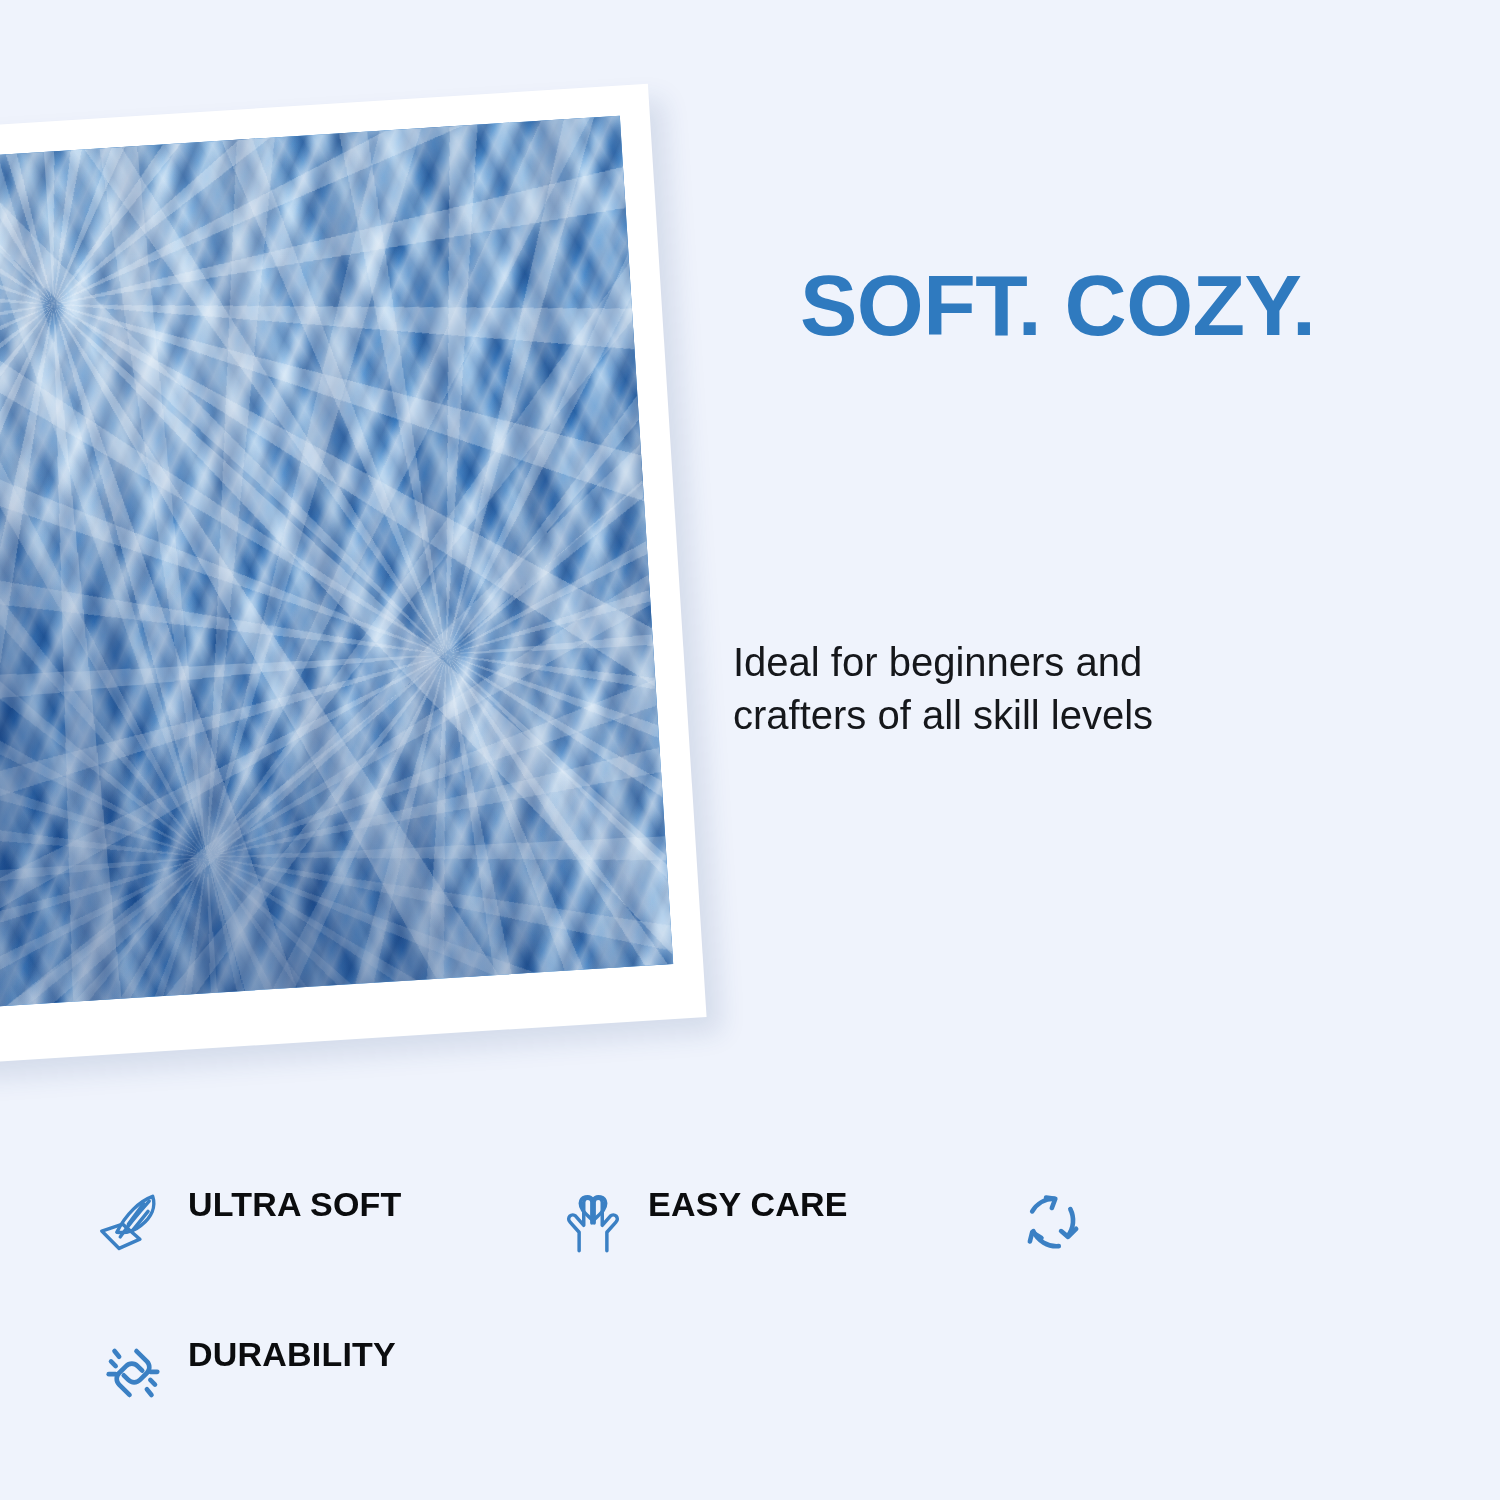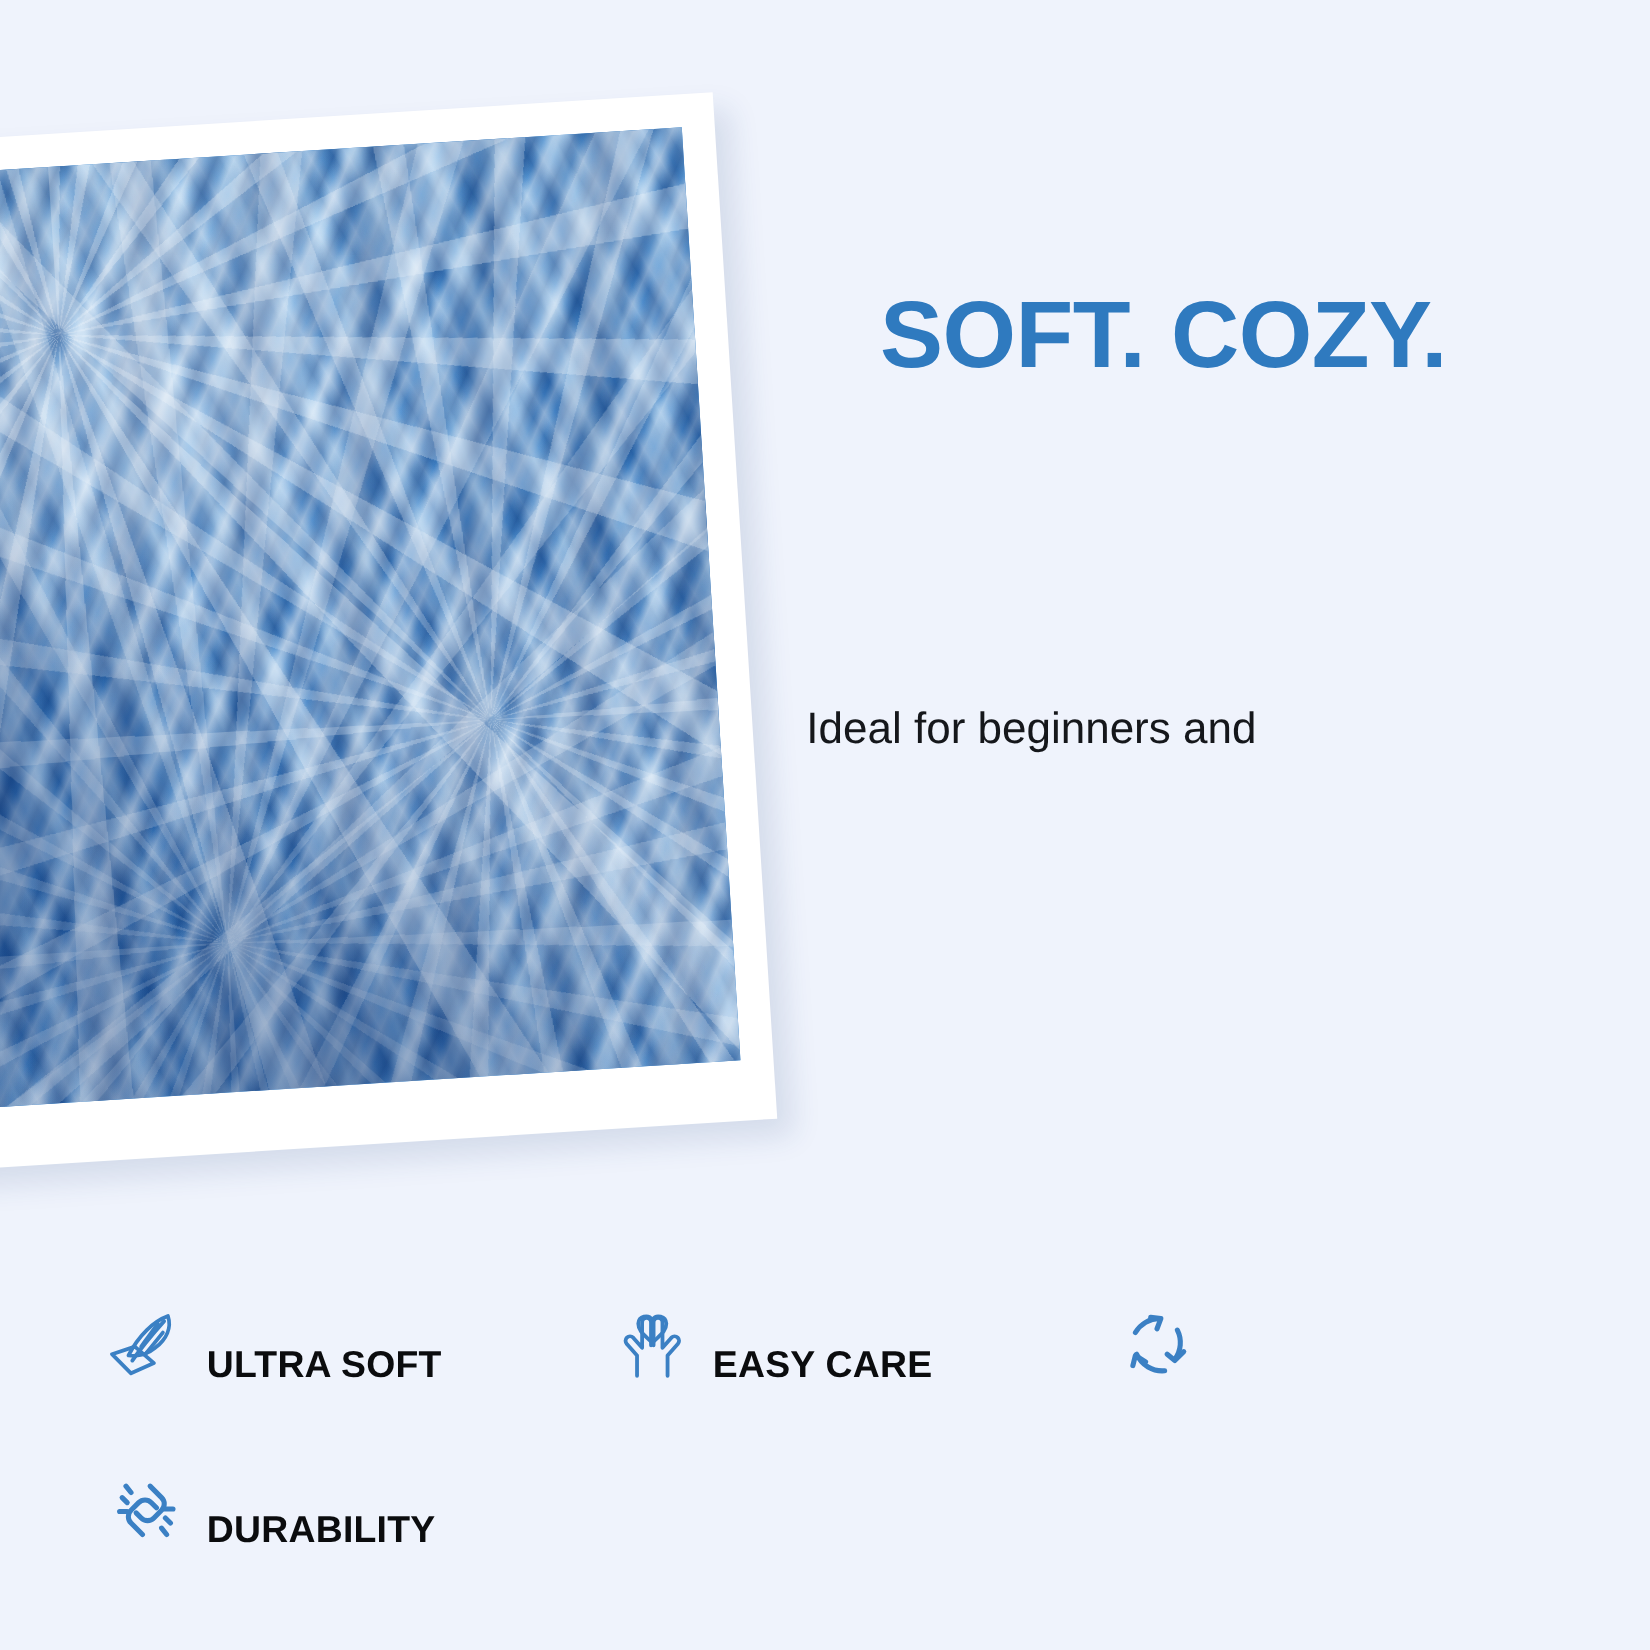--- a/index.html
+++ b/index.html
@@ -150,21 +150,21 @@
     left: 96px;
     top: 1148px;
     width: 1330px;
     display: grid;
     grid-template-columns: 460px 460px 410px;
     grid-template-rows: 150px 150px;
     align-items: center;
   }
   .feature {
     display: flex;
-    align-items: flex-end;
+    align-items: flex-start;
     gap: 18px;
   }
   .feature-icon {
     width: 74px;
     height: 74px;
     flex: 0 0 74px;
     display: flex;
     align-items: center;
     justify-content: center;
   }
@@ -193,20 +193,21 @@
     <div class="yarn-shade"></div>
   </div>
 </div>
 
 <h1 id="headline">
   <span class="hl-line">SOFT. COZY.</span>
 </h1>
 
 <p id="subtitle">
   <span class="sub-line">Ideal for beginners and</span>
+  <span class="sub-line">crafters of all skill levels</span>
 </p>
 
 <div id="features">
 
   <div class="feature">
     <span class="feature-icon">
       <svg viewBox="0 0 64 64" fill="none" stroke="#3b80c4" stroke-width="3" stroke-linecap="round" stroke-linejoin="round">
         <path d="M5 39 L23 33 L38 46 L20 54 Z"></path>
         <path d="M49 9 C38 13 26 24 18 40 C26 41 33 39 39 34 C48 27 52 18 49 9 Z"></path>
         <path d="M46 13 C38 22 30 31 21 44"></path>

